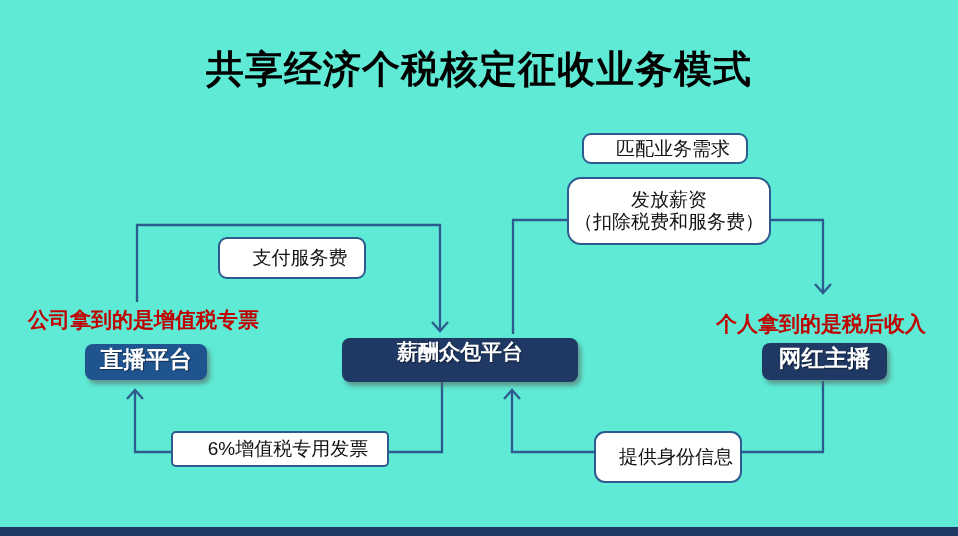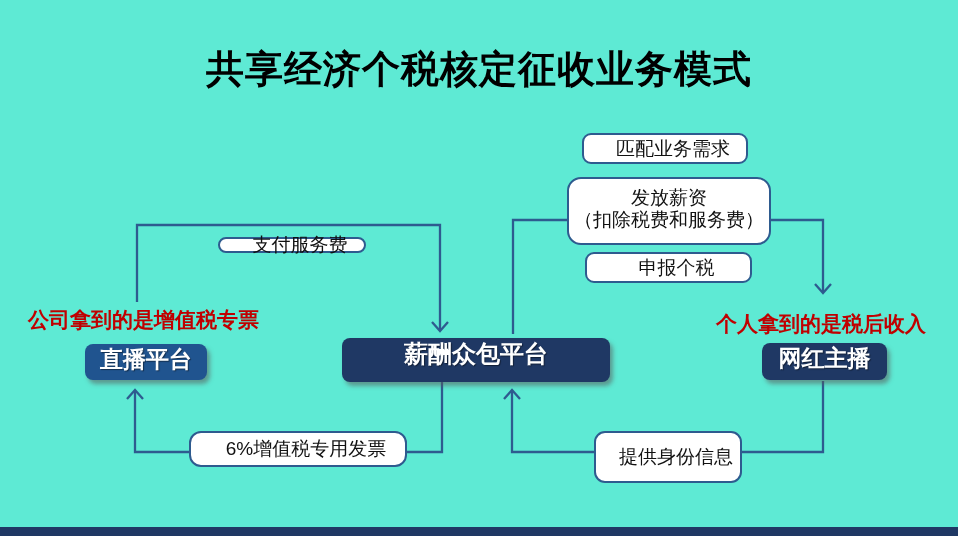--- a/index.html
+++ b/index.html
@@ -26,21 +26,21 @@
     background:#ffffff;
     border:2px solid #2E5B8F;
     border-radius:9px;
     display:flex;align-items:center;justify-content:center;
     font-size:19px;color:#111;
     box-sizing:border-box;
     line-height:1.15;
     text-align:center;
     padding-left:16px;
   }
-  .step.two-line{flex-direction:column;padding:19px 2px;font-family:Liberation Mono, monospace;}
+  .step.two-line{flex-direction:column;padding:19px 2px;}
   .node{
     position:absolute;z-index:3;
     display:flex;justify-content:center;
     color:#ffffff;font-weight:bold;
     border-radius:8px;
     box-shadow:3px 4px 4px rgba(90,90,90,0.55);
     text-shadow:1px 1px 1px rgba(0,0,0,0.45);
     box-sizing:border-box;
   }
   .node.navy{background:#1F3864;}
@@ -79,54 +79,51 @@
       <path d="M127,399 L135,390 L143,399"></path>
     </g>
 
     <g fill="none" stroke="#2E5B8F" stroke-width="2.3">
       <path d="M823,381 L823,452 L512,452 L512,391"></path>
       <path d="M504,399 L512,390 L520,399"></path>
     </g>
   </svg>
 
 
-  <div class="step" style="left:218px;top:237px;width:148px;height:16px;">
+  <div class="step" style="left:218px;top:237px;width:148px;height:42px;">
     <span>支付服务费</span>
   </div>
 
   <div class="step" style="left:582px;top:133px;width:166px;height:31px;">
     <span>匹配业务需求</span>
   </div>
 
   <div class="step two-line" style="left:567px;top:177px;width:204px;height:68px;border-radius:14px;">
     <span>发放薪资</span>
     <span>（扣除税费和服务费）</span>
   </div>
 
-  <div class="step" style="left:585px;top:252px;width:167px;height:31px;">
-    <span>申报个税</span>
-  </div>
 
-  <div class="step" style="left:189px;top:431px;width:218px;height:36px;border-radius:12px;">
+  <div class="step" style="left:171px;top:431px;width:218px;height:36px;border-radius:5px;">
     <span>6%增值税专用发票</span>
   </div>
 
   <div class="step" style="left:594px;top:431px;width:148px;height:52px;border-radius:11px;">
     <span>提供身份信息</span>
   </div>
 
   <div class="note" style="left:28px;top:306px;">公司拿到的是增值税专票</div>
 
   <div class="note" style="left:716px;top:310px;">个人拿到的是税后收入</div>
 
   <div class="node blue" style="left:85px;top:344px;width:122px;height:36px;font-size:23px;">
     <span>直播平台</span>
   </div>
 
-  <div class="node navy" style="left:342px;top:338px;width:268px;height:44px;font-size:24px;">
+  <div class="node navy" style="left:342px;top:338px;width:236px;height:44px;font-size:21px;">
     <span>薪酬众包平台</span>
   </div>
 
   <div class="node navy" style="left:762px;top:343px;width:125px;height:37px;font-size:23px;">
     <span>网红主播</span>
   </div>
 
   <div class="bottom-bar"></div>
 
 </div>

